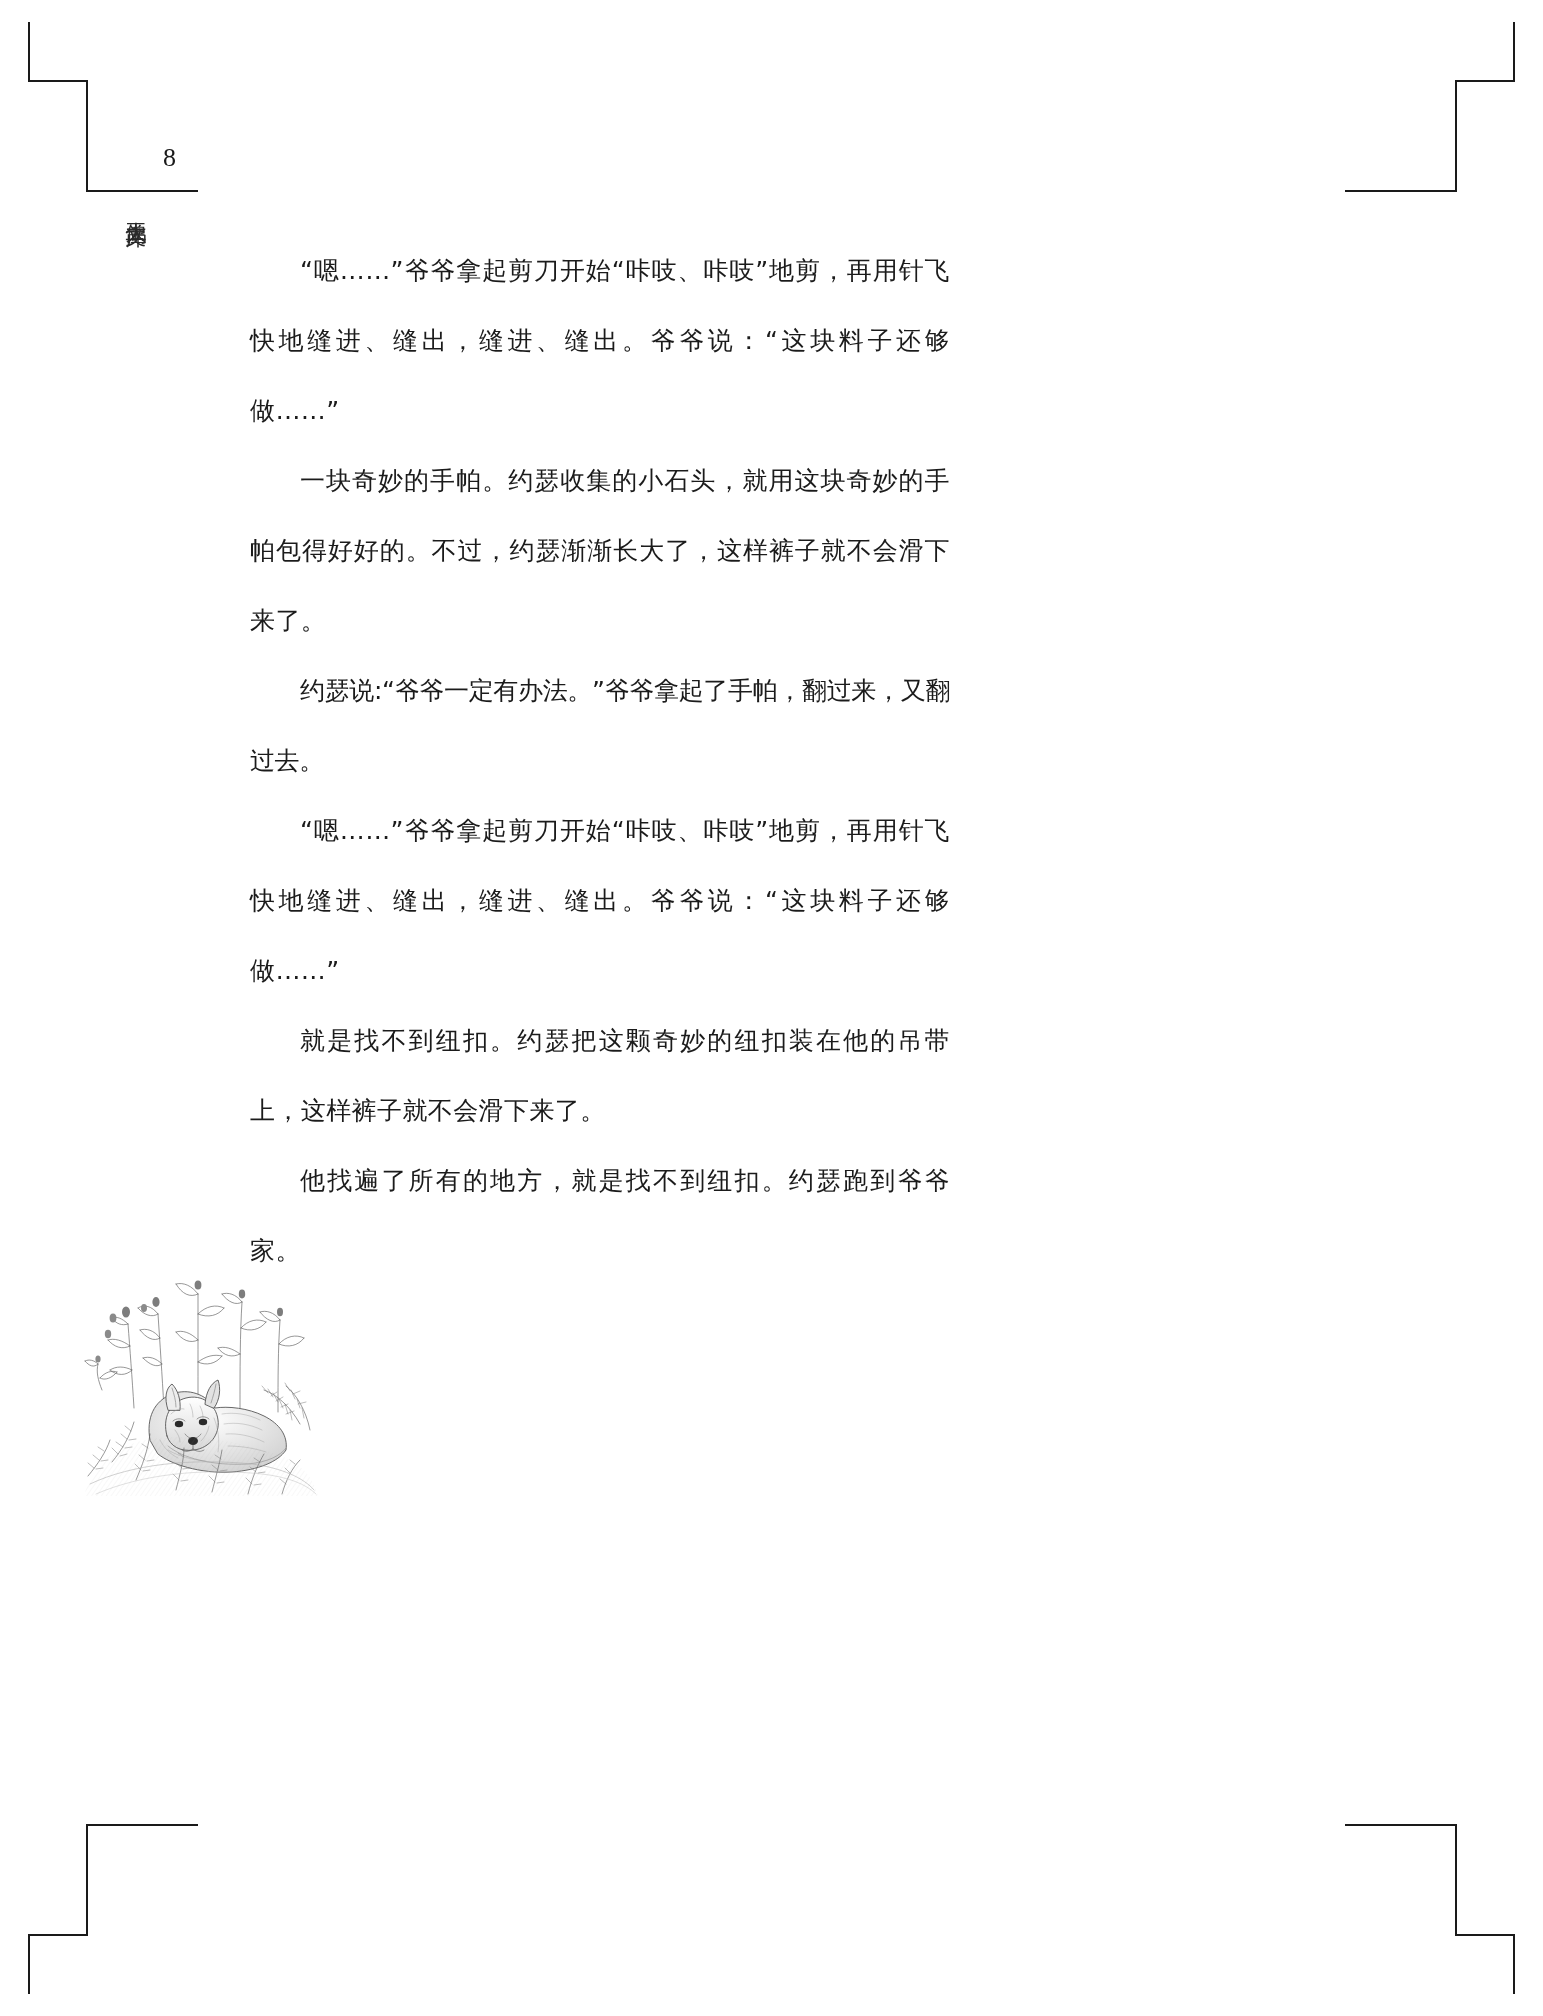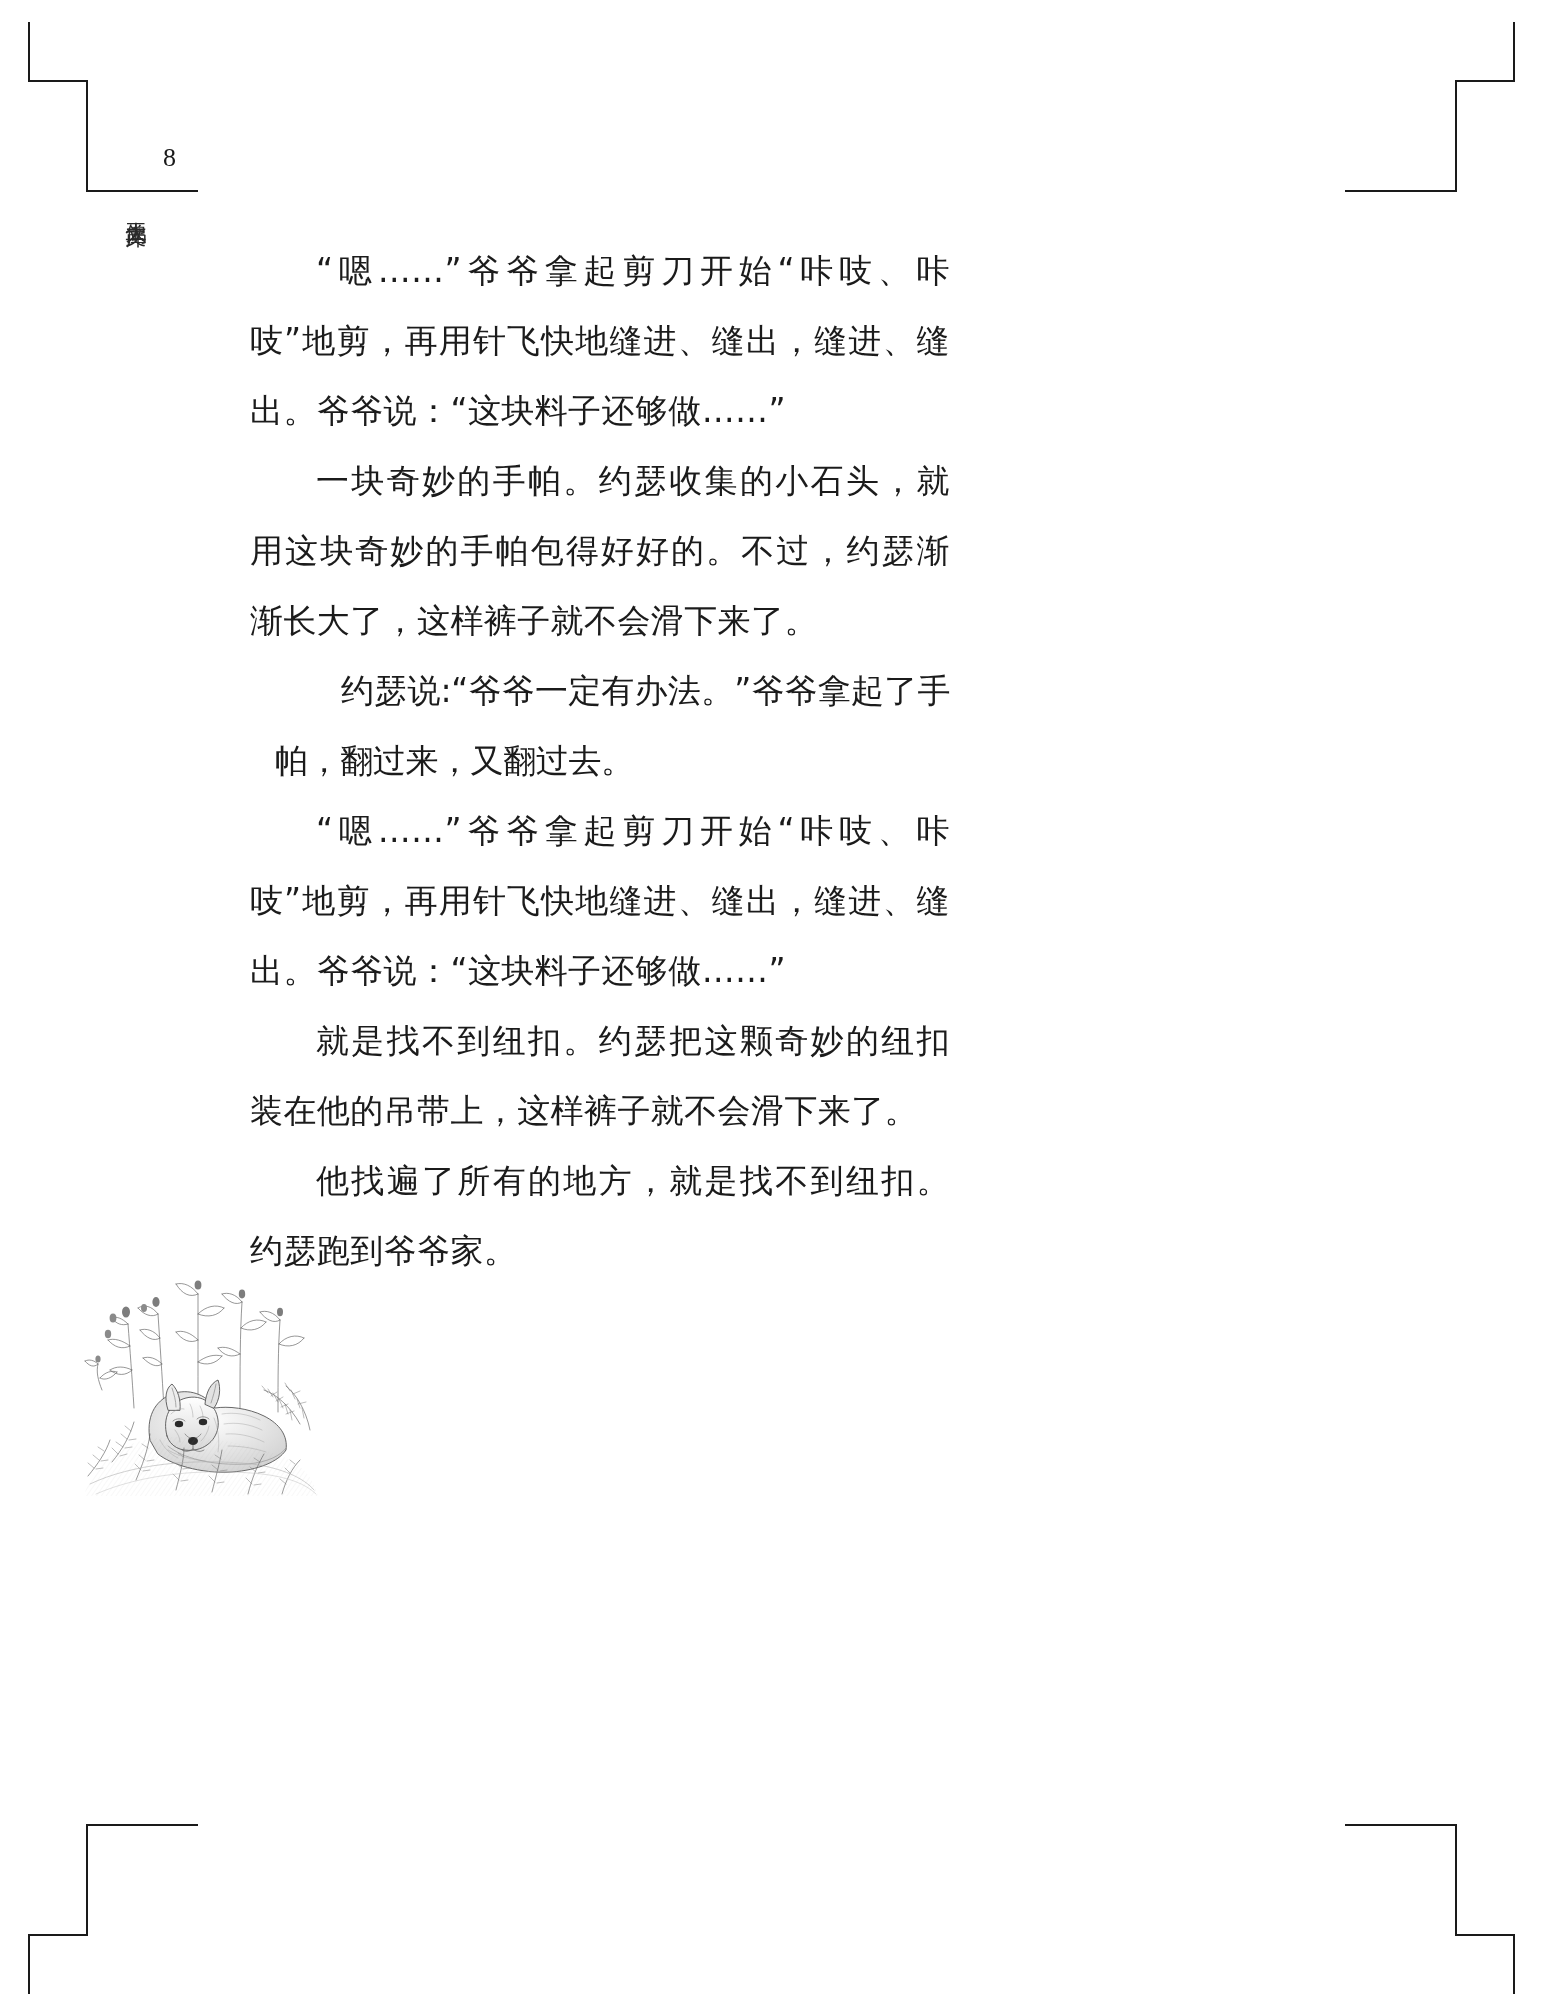--- a/index.html
+++ b/index.html
@@ -104,33 +104,32 @@
 
   
   .text-column {
     position: absolute;
     left: 250px;
     top: 236px;
     width: 700px;
   }
   .para {
     font-family: "DejaVu Sans", sans-serif;
-    font-size: 33px;
+    font-size: 25px;
     line-height: 70px;
     color: #1b1b1b;
     text-indent: 2em;
     text-align: justify;
     text-justify: inter-character;
     letter-spacing: 0.4px;
     margin: 0;
     word-break: break-all;
   }
   .para.tight {
     letter-spacing: -0.4px;
-    margin-left: 25px;
   }
 
   
   .illustration {
     position: absolute;
     left: 72px;
     top: 1258px;
     width: 248px;
     height: 238px;
   }

